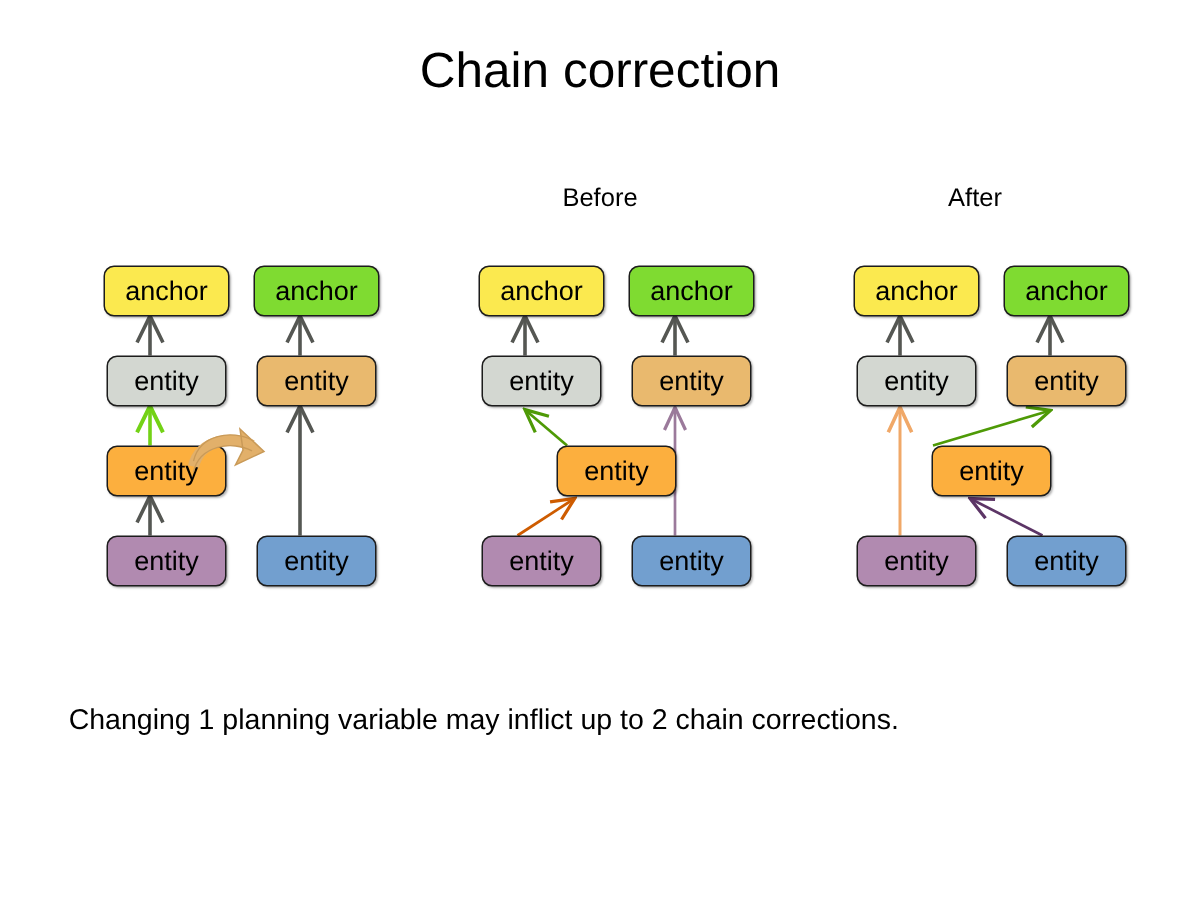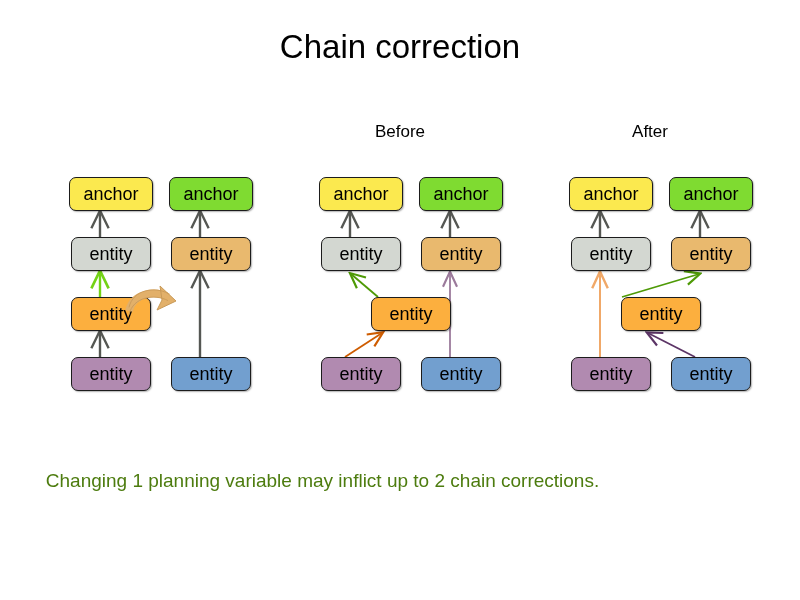--- a/index.html
+++ b/index.html
@@ -39,21 +39,21 @@
     text-align: center;
     width: 160px;
   }
   .caption {
     position: absolute;
     left: 0;
     top: 470px;
     width: 645px;
     text-align: center;
     font-size: 19px;
-    color: #4d7c0f;
+    color: #000000;
   }
   .node {
     position: absolute;
     box-sizing: border-box;
     height: 34px;
     line-height: 32px;
     text-align: center;
     font-size: 18px;
     border: 1.3px solid #1c1c1c;
     border-radius: 7px;

